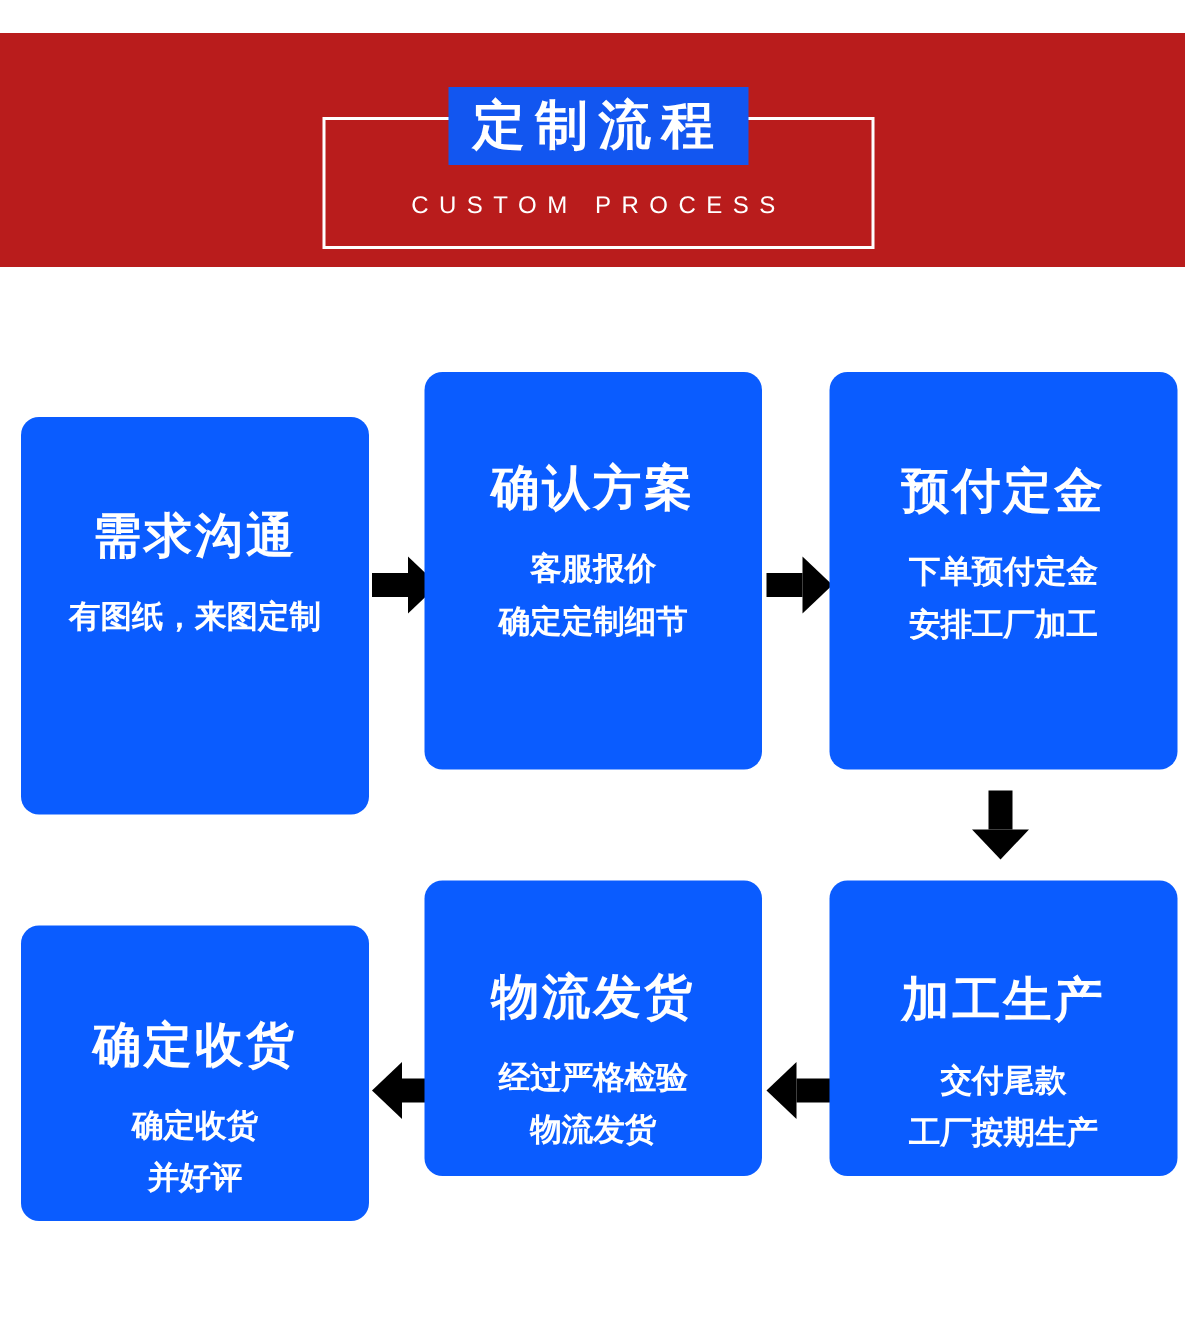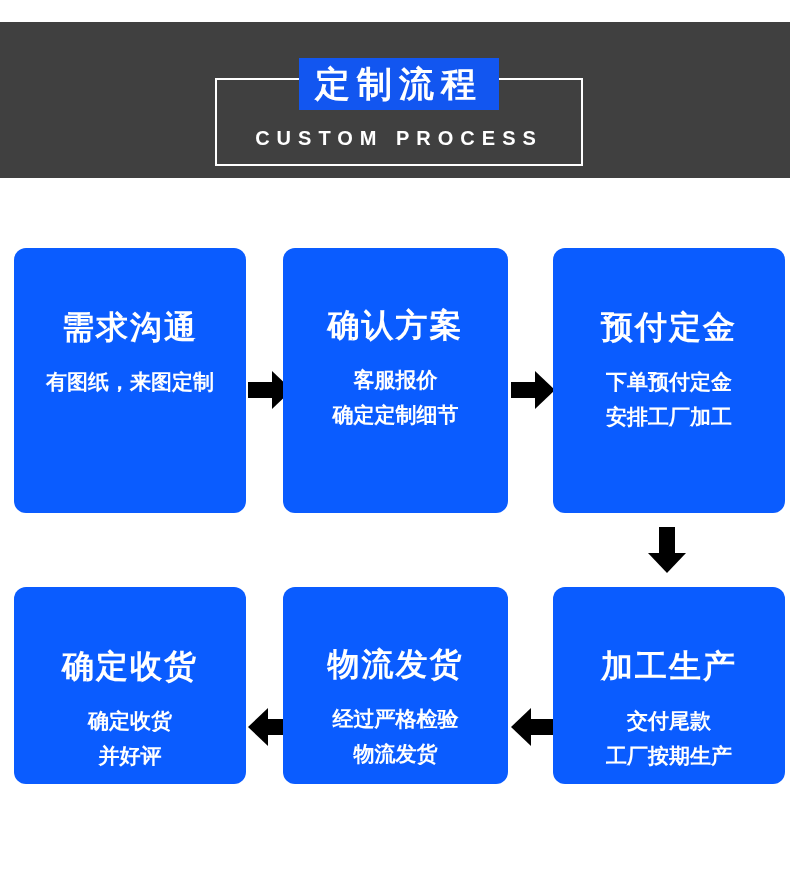--- a/index.html
+++ b/index.html
@@ -21,21 +21,21 @@
     background: #ffffff;
   }
 
   
   .header-band {
     position: absolute;
     left: 0;
     top: 22px;
     width: 790px;
     height: 156px;
-    background: #404040;
+    background: #b91c1c;
   }
 
   .header-frame {
     position: absolute;
     left: 215px;
     top: 56px;
     width: 368px;
     height: 88px;
     border: 2px solid #ffffff;
     box-sizing: border-box;
@@ -70,22 +70,22 @@
     top: 96px;
     width: 368px;
     height: 40px;
     display: flex;
     align-items: center;
     justify-content: center;
   }
 
   .header-sub {
     color: #ffffff;
-    font-size: 20px;
-    font-weight: bold;
+    font-size: 16px;
+    font-weight: normal;
     letter-spacing: 7px;
     white-space: nowrap;
   }
 
   
   .card {
     position: absolute;
     background: #0a5cff;
     border-radius: 12px;
     box-sizing: border-box;
@@ -112,21 +112,21 @@
 
   .card .card-line {
     font-size: 21px;
     font-weight: bold;
     line-height: 1.65;
     white-space: nowrap;
   }
 
   
   .card-r1 { top: 248px; height: 265px; padding-top: 62px; }
-  .card-c1 { left: 14px;  width: 232px; }
+  .card-c1 { left: 14px;  width: 232px; margin-top: 30px; }
   .card-c2 { left: 283px; width: 225px; font-family: Liberation Mono, monospace; }
   .card-c3 { left: 553px; width: 232px; }
 
   
   .card-r2 { top: 587px; height: 197px; padding-top: 62px; }
 
   
   .arrow {
     position: absolute;
     width: 0;

